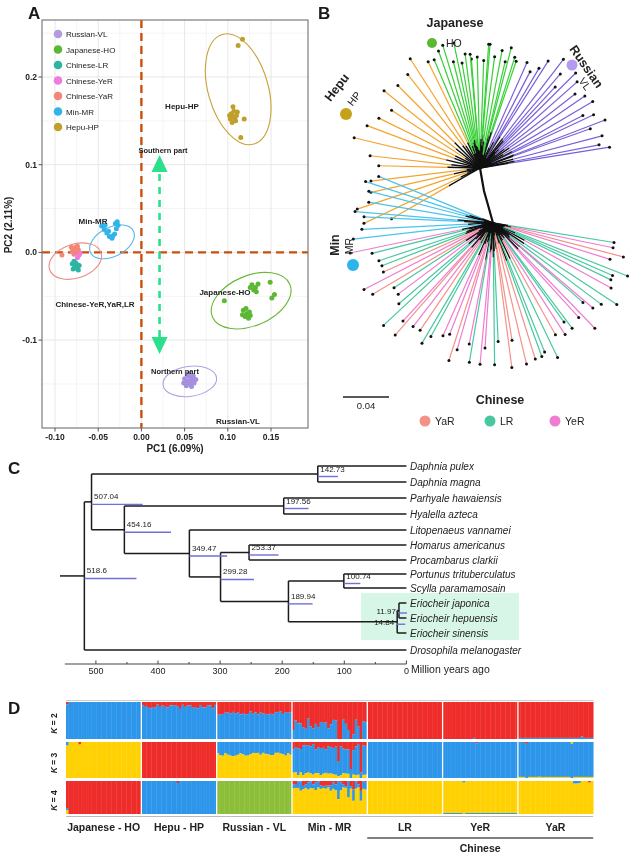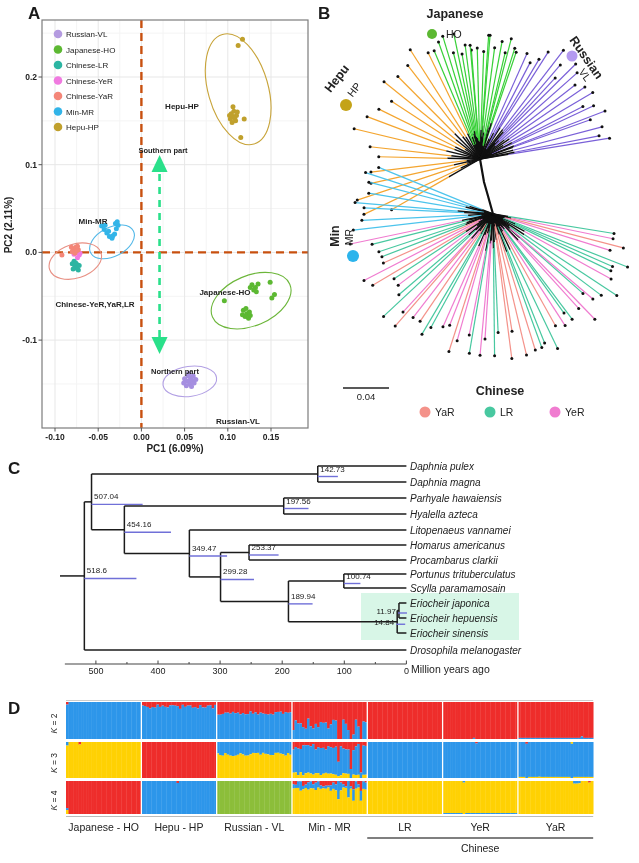--- a/index.html
+++ b/index.html
@@ -175,21 +175,21 @@
         <circle cx="58" cy="80.5" r="4.3" fill="#f07ae0"></circle>
         <text x="66" y="83.5" font-size="8" fill="#333">Chinese-YeR</text>
         <circle cx="58" cy="96" r="4.3" fill="#f48678"></circle>
         <text x="66" y="99" font-size="8" fill="#333">Chinese-YaR</text>
         <circle cx="58" cy="111.5" r="4.3" fill="#32b4e8"></circle>
         <text x="66" y="114.5" font-size="8" fill="#333">Min-MR</text>
         <circle cx="58" cy="127" r="4.3" fill="#c0a02c"></circle>
         <text x="66" y="130" font-size="8" fill="#333">Hepu-HP</text>
       </svg>
   </div>
-  <div id="pB" class="panel" style="left:315px;top:4px;width:324px;height:457px;">
+  <div id="pB" class="panel" style="left:315px;top:13px;width:324px;height:457px;">
     <svg id="svgB" width="324" height="457">
         <path d="M165,155 L169,178 L173,192 L178,210" stroke="#111" stroke-width="2.2" fill="none"></path>
         <line x1="165" y1="155" x2="152.51163372377962" y2="129.42656485275987" stroke="#111" stroke-width="1.4"></line>
         <line x1="152.51163372377962" y1="129.42656485275987" x2="113.13491117650602" y2="48.79167329844688" stroke="#f4a52f" stroke-width="1.2"></line>
         <circle cx="113.13491117650602" cy="48.79167329844688" r="1.5" fill="#111"></circle>
         <line x1="165" y1="155" x2="150.89459122656558" y2="132.90127806830935" stroke="#111" stroke-width="1.4"></line>
         <line x1="150.89459122656558" y1="132.90127806830935" x2="95.23604610492137" y2="45.70191139116818" stroke="#f4a52f" stroke-width="1.2"></line>
         <circle cx="95.23604610492137" cy="45.70191139116818" r="1.5" fill="#111"></circle>
         <line x1="165" y1="155" x2="147.61975875922624" y2="132.47908767177628" stroke="#111" stroke-width="1.4"></line>
         <line x1="147.61975875922624" y1="132.47908767177628" x2="92.7753737388623" y2="61.41300926537703" stroke="#f4a52f" stroke-width="1.2"></line>
@@ -641,21 +641,21 @@
         <line x1="313.25" y1="207" x2="313.25" y2="205" stroke="#444" stroke-width="1"></line>
         <text x="282.2" y="217" text-anchor="middle" font-size="9" fill="#222">200</text>
         <line x1="344.29999999999995" y1="207" x2="344.29999999999995" y2="203.5" stroke="#444" stroke-width="1"></line>
         <line x1="375.34999999999997" y1="207" x2="375.34999999999997" y2="205" stroke="#444" stroke-width="1"></line>
         <text x="344.29999999999995" y="217" text-anchor="middle" font-size="9" fill="#222">100</text>
         <line x1="406.4" y1="207" x2="406.4" y2="203.5" stroke="#444" stroke-width="1"></line>
         <text x="406.4" y="217" text-anchor="middle" font-size="9" fill="#222">0</text>
         <text x="411" y="216" font-size="10.5" fill="#111">Million years ago</text>
       </svg>
   </div>
-  <div id="pD" class="panel" style="left:0;top:695px;width:639px;height:168px;">
+  <div id="pD" class="panel" style="left:0;top:695px;width:639px;height:168px;font-weight:bold;">
     <svg id="svgD" width="639" height="168">
         <line x1="66" y1="5.5" x2="593.1700000000001" y2="5.5" stroke="#cccccc" stroke-width="1"></line>
         <rect x="66" y="7" width="2.8603333333333336" height="2.5900000000000003" fill="#ee2d2b"></rect>
         <rect x="66" y="9.59" width="2.8603333333333336" height="34.410000000000004" fill="#2d96ea"></rect>
         <rect x="68.51033333333334" y="7" width="2.8603333333333336" height="37" fill="#2d96ea"></rect>
         <rect x="71.02066666666667" y="7" width="2.8603333333333336" height="37" fill="#2d96ea"></rect>
         <rect x="73.531" y="7" width="2.8603333333333336" height="37" fill="#2d96ea"></rect>
         <rect x="76.04133333333334" y="7" width="2.8603333333333336" height="37" fill="#2d96ea"></rect>
         <rect x="78.55166666666666" y="7" width="2.8603333333333336" height="37" fill="#2d96ea"></rect>
         <rect x="81.062" y="7" width="2.8603333333333336" height="37" fill="#2d96ea"></rect>

